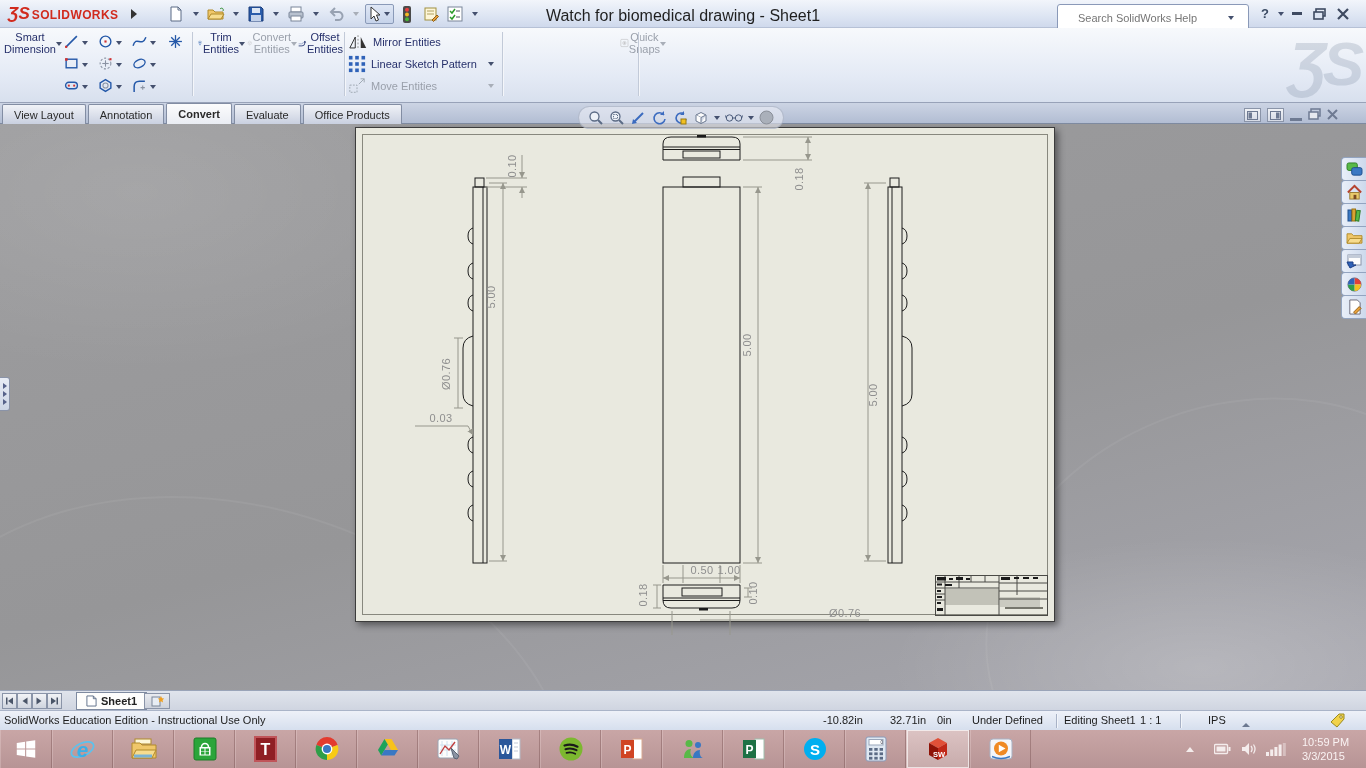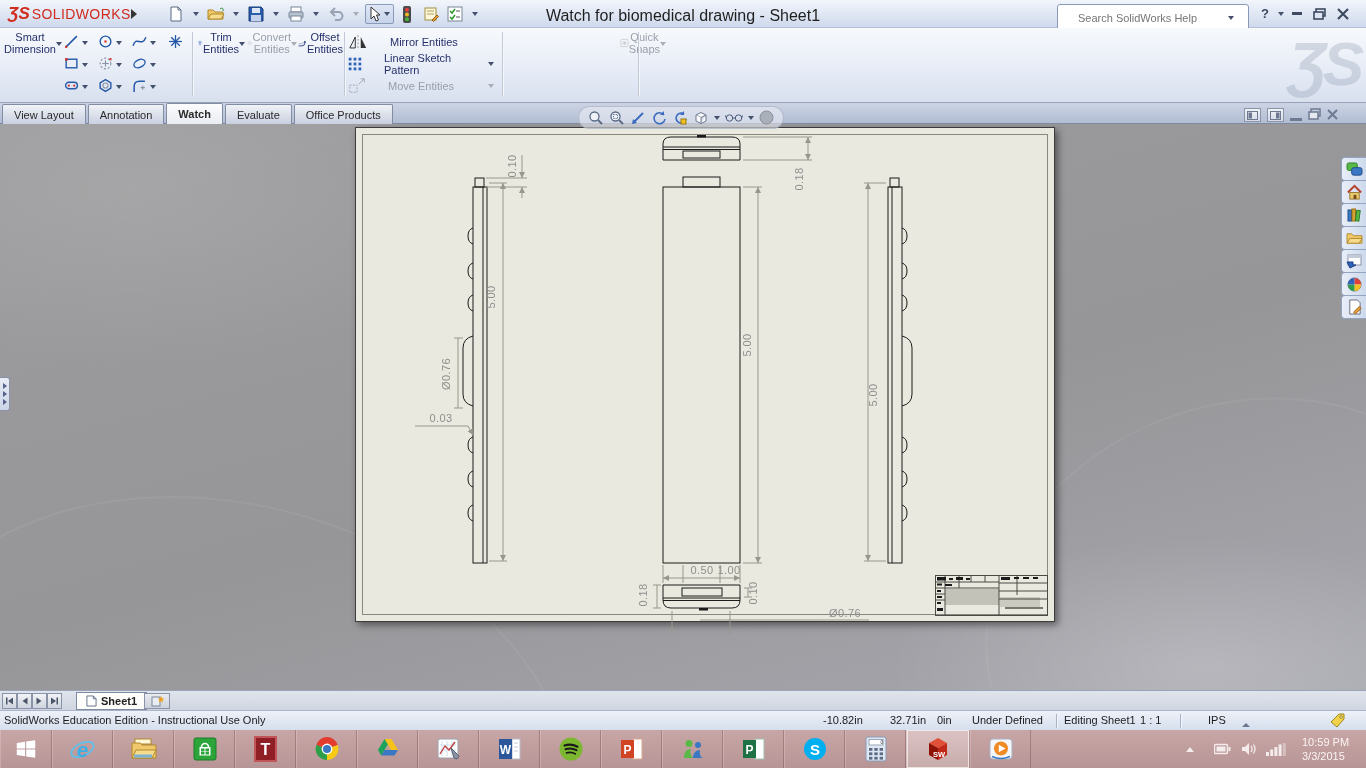--- a/index.html
+++ b/index.html
@@ -4,42 +4,42 @@
 <style>
   *{margin:0;padding:0;box-sizing:border-box}
   html,body{width:1366px;height:768px;overflow:hidden}
   body{font-family:"Liberation Sans",sans-serif;font-size:11px;color:#222;background:#888}
   #screen{position:relative;width:1366px;height:768px;overflow:hidden;background:#9a9a9c}
   
   .titlebar{position:absolute;left:0;top:0;width:1366px;height:28px;
     background:linear-gradient(180deg,#f2f5fb,#dde5f3 60%,#cfd9ec);border-bottom:1px solid #b6c1d6}
   .logo{position:absolute;left:8px;top:4px;display:flex;align-items:baseline;gap:2px;color:#d12b1e}
   .logo .mark{font-size:17px;font-weight:bold;font-style:italic}
-  .logo .word{font-size:14px;font-weight:normal;letter-spacing:.4px}
+  .logo .word{font-size:12px;font-weight:bold;letter-spacing:.4px}
   .logo-arrow{position:absolute;left:131px;top:9px;width:0;height:0;border-top:5px solid transparent;border-bottom:5px solid transparent;border-left:6px solid #333}
   .qat{position:absolute;left:165px;top:3px;display:flex;align-items:center;gap:2px}
   .qbtn{display:flex;align-items:center;justify-content:center;width:22px;height:22px}
   .qbtn.narrow{width:14px}
   .caret-d{width:0;height:0;border-left:3.5px solid transparent;border-right:3.5px solid transparent;border-top:4px solid #44506e}
   .caret-d.dis{border-top-color:#a8aeb8}
   .sel-wrap{display:flex;align-items:center;background:linear-gradient(#dfe7f5,#c6d3ea);border:1px solid #8a9ab8;border-radius:2px;padding:1px 3px;gap:3px}
   .wtitle{position:absolute;left:0;right:0;top:7px;text-align:center;font-size:16px;color:#1f1f1f}
   .searchbox{position:absolute;left:1057px;top:4px;width:192px;height:28px;background:#fff;border:1px solid #8a99b8;border-radius:3px;display:flex;align-items:center;padding:0 16px;gap:4px}
   .searchbox input{flex:1;border:none;outline:none;font-size:11px;font-family:"Liberation Sans",sans-serif;color:#444;background:transparent}
   .searchbox input::placeholder{color:#767676}
   .winbtn{position:absolute;top:6px;width:18px;height:15px;display:flex;align-items:center;justify-content:center;color:#3b4a63}
   .minbar{width:10px;height:3px;background:#3e4a61}
   
   .ribbon{position:absolute;left:0;top:28px;width:1366px;height:75px;
     background:linear-gradient(#f7f9fc,#e4eaf5 65%,#d8e0ee);border-bottom:1px solid #98a2b8}
   .rdiv{position:absolute;top:4px;width:1px;height:64px;background:#c2cad8;box-shadow:1px 0 0 #f4f6fa}
   .bigbtn{position:absolute;top:2px;display:flex;flex-direction:row;align-items:center;text-align:center;color:#26306b}
   .bigbtn .lbl{font-size:11px;line-height:12px;margin-top:1px}
   .bigbtn.dis{color:#9aa0ab}
-  .rowbtn{position:absolute;display:flex;align-items:center;gap:22px;height:20px;color:#26306b}
+  .rowbtn{position:absolute;display:flex;align-items:center;gap:5px;height:20px;color:#26306b}
   .rowbtn.dis{color:#9aa0ab}
   .sgrid-cell{position:absolute;display:flex;align-items:center;gap:3px}
   .watermark{position:absolute;right:6px;top:0px;font-size:62px;font-weight:bold;font-style:italic;color:rgba(130,142,165,.28);letter-spacing:-4px}
   
   .tabrow{position:absolute;left:0;top:103px;width:1366px;height:21px;background:linear-gradient(#ccd4e4,#b2bdd3);border-bottom:1px solid #7e8aa0;display:flex;padding-left:2px}
   .tab{height:20px;margin-top:1px;margin-right:2px;padding:0 11px;display:flex;align-items:center;font-size:11px;color:#2a2a2a;background:linear-gradient(#f0f2f7,#c9d0e0);border:1px solid #828da3;border-bottom:none;border-radius:2px 2px 0 0}
   .tab.active{background:linear-gradient(#fcfcfd,#e9ecf3);font-weight:bold;height:21px;margin-top:0}
   
   .graphics{position:absolute;left:0;top:124px;width:1366px;height:566px;overflow:hidden;
     background:radial-gradient(ellipse 480px 200px at 88% 96%,rgba(255,255,255,.20),transparent 65%),
@@ -382,21 +382,21 @@
   </div>
 
   <div class="tabrow">
     <div class="tab">
         <span>View Layout</span>
       </div>
     <div class="tab">
         <span>Annotation</span>
       </div>
     <div class="tab active">
-        <span>Watch</span>
+        <span>Convert</span>
       </div>
     <div class="tab">
         <span>Evaluate</span>
       </div>
     <div class="tab">
         <span>Office Products</span>
       </div>
   </div>
 
   <div class="graphics">

